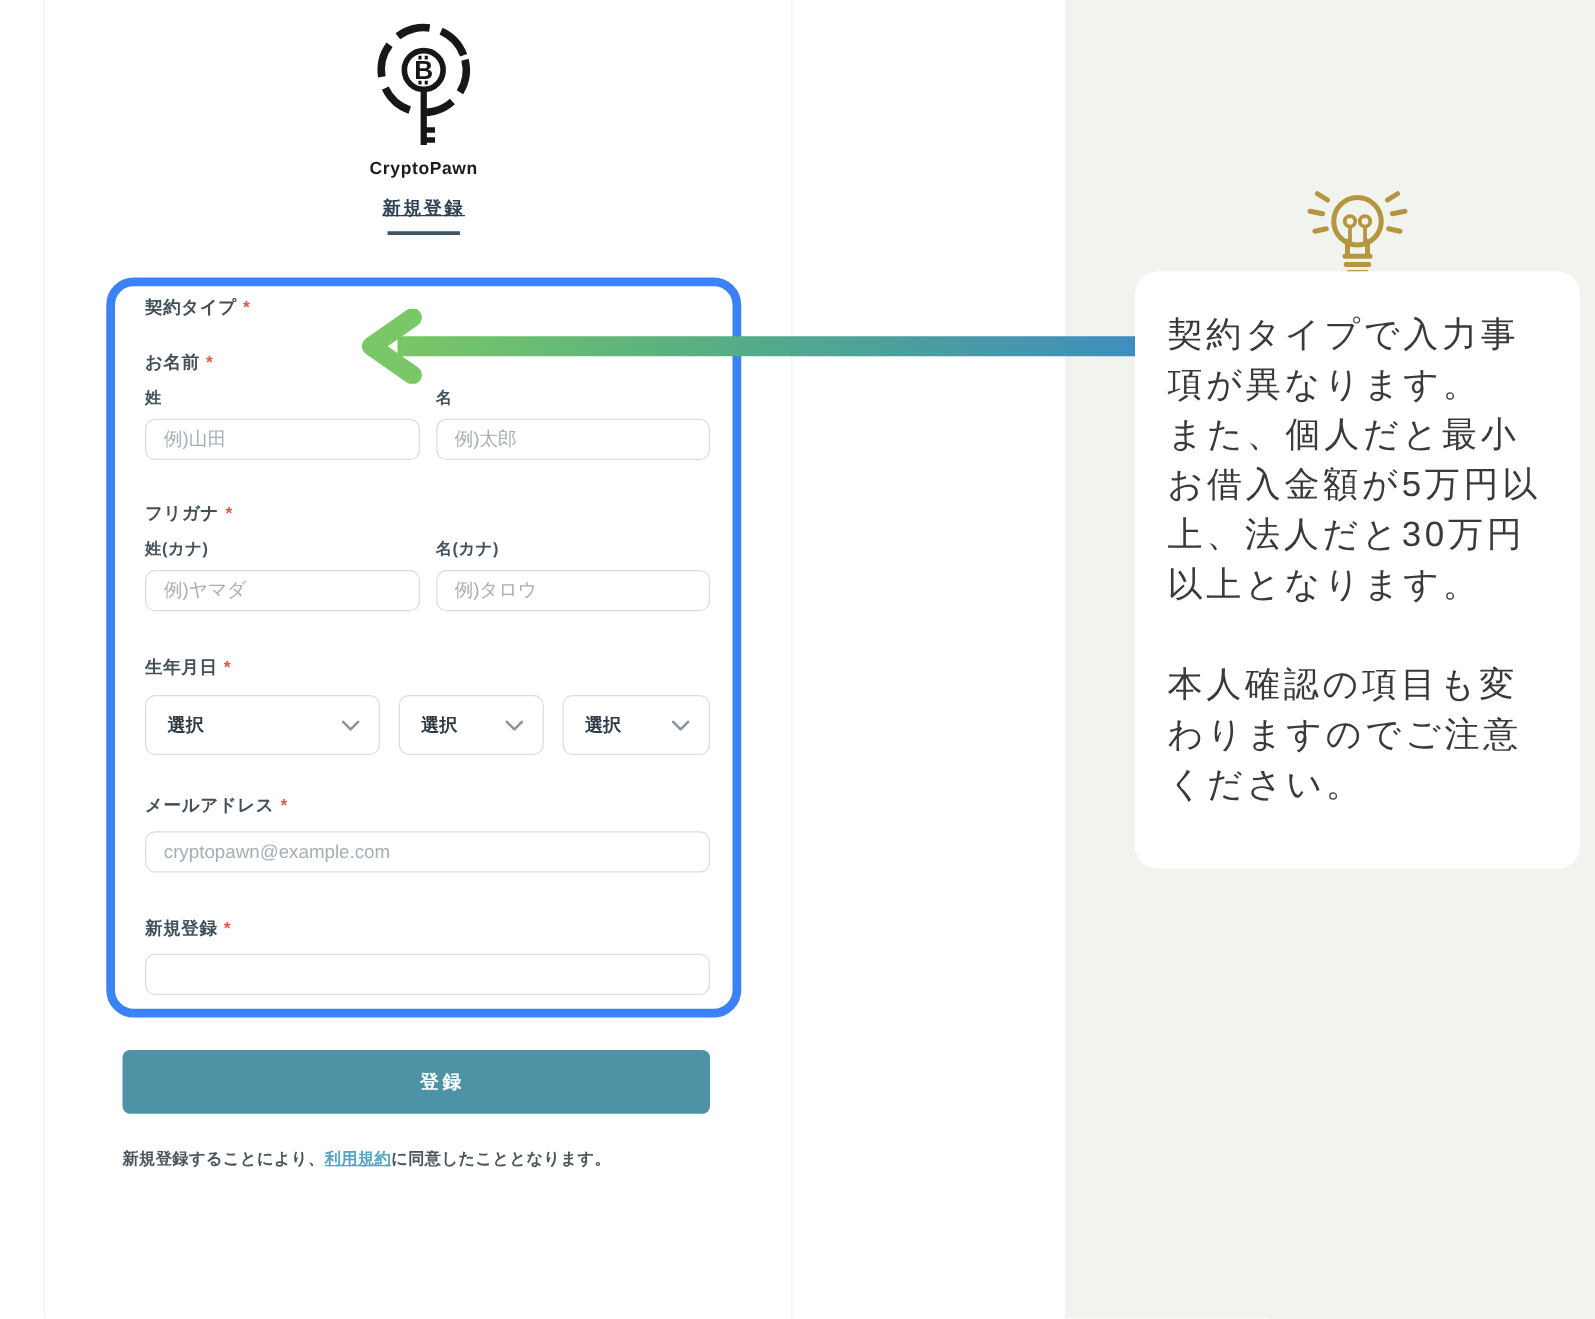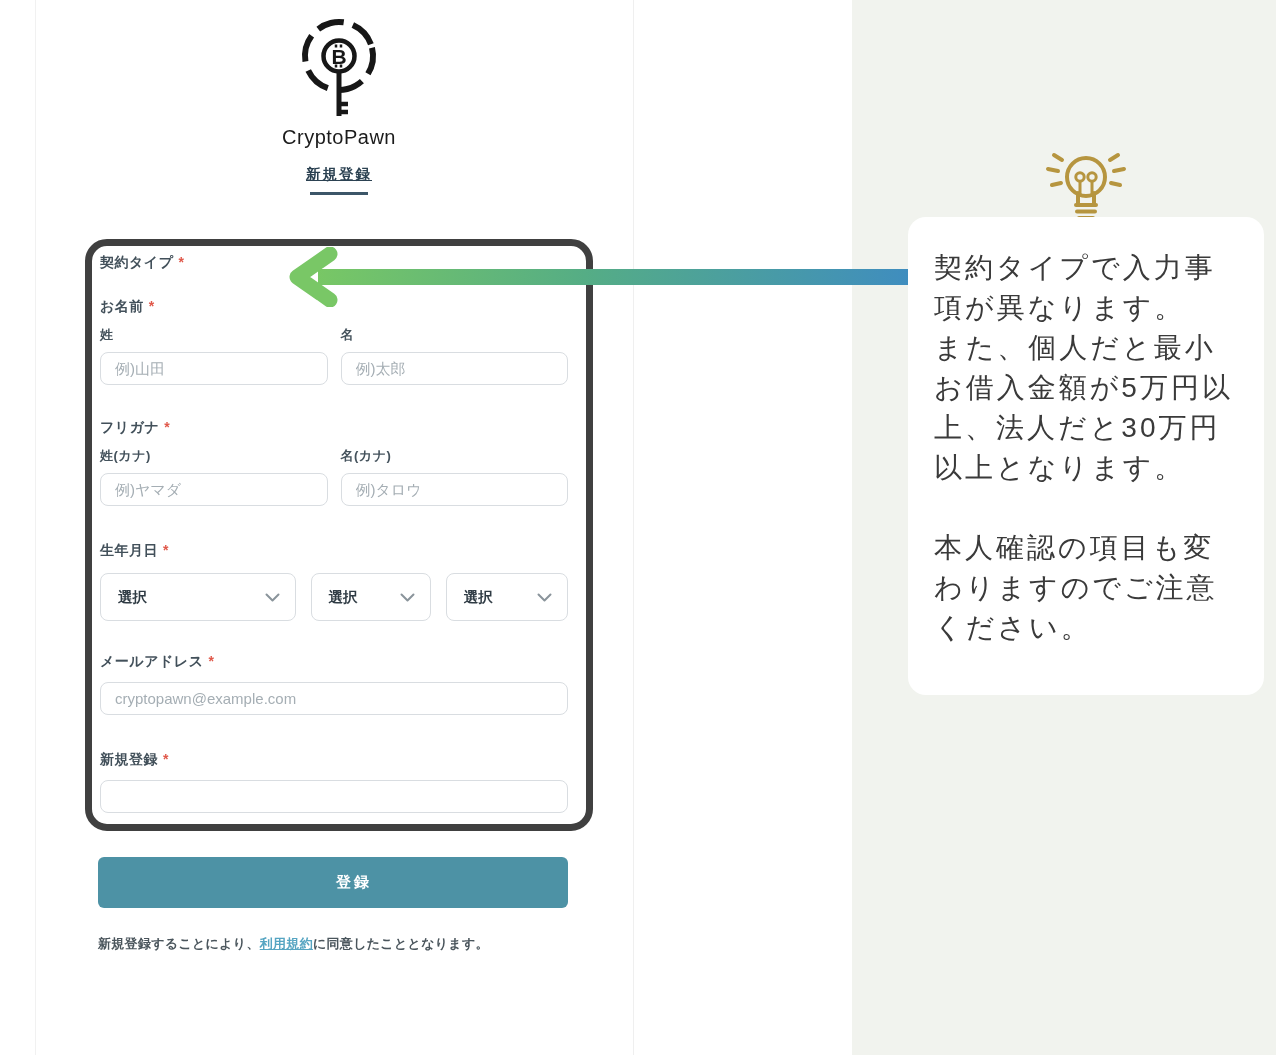--- a/index.html
+++ b/index.html
@@ -7,25 +7,25 @@
   .page { position:relative; width:1276px; height:1055px; background:#ffffff; overflow:hidden; }
 
   
   .bg-right { position:absolute; left:852px; top:0; width:424px; height:1055px; background:#f1f3ee; }
   .vline-a { position:absolute; left:35px; top:0; width:1px; height:1055px; background:#f1f1f1; }
   .vline-b { position:absolute; left:633px; top:0; width:1px; height:1055px; background:#efefef; }
 
   
   .form-col { position:absolute; left:85px; top:16px; width:508px; }
   .logo-wrap { display:flex; flex-direction:column; align-items:center; }
-  .brand-name { margin-top:6px; font-size:20px; font-weight:normal; color:#1b1b1b; letter-spacing:.5px; }
+  .brand-name { margin-top:6px; font-size:14px; font-weight:bold; color:#1b1b1b; letter-spacing:.5px; }
   .page-heading { margin-top:15px; text-align:center; font-size:14.5px; font-weight:bold; color:#2c4252; letter-spacing:2px; line-height:20px;text-decoration:underline; }
   .heading-underline { width:58px; height:3px; background:#3c5668; margin:8px auto 0; }
 
-  .red-box { margin-top:44px; border:7px solid #404040; border-radius:22px; padding:6px 18px 11px 8px; }
+  .red-box { margin-top:34px; border:7px solid #3b82f6; border-radius:22px; padding:6px 18px 11px 24px; }
 
   .label { display:block; font-size:14px; font-weight:600; color:#42505a; line-height:20px; letter-spacing:.5px; }
   .req { color:#e0584a; font-weight:bold; margin-left:5px; }
   .sub-label { display:block; font-size:13px; font-weight:600; color:#44525c; line-height:18px; margin-bottom:8px; letter-spacing:.5px; }
 
   .checkbox-row { display:flex; align-items:center; margin-top:12px; height:28px; }
   .check-item { display:flex; align-items:center; margin-right:40px; cursor:pointer; }
   .checkbox { width:26px; height:26px; box-sizing:border-box; border:1px solid #ccd3d7; border-radius:5px; background:#fff; display:flex; align-items:center; justify-content:center; }
   .check-label { font-size:15px; font-weight:600; color:#3c4a54; margin-left:13px; }
 

